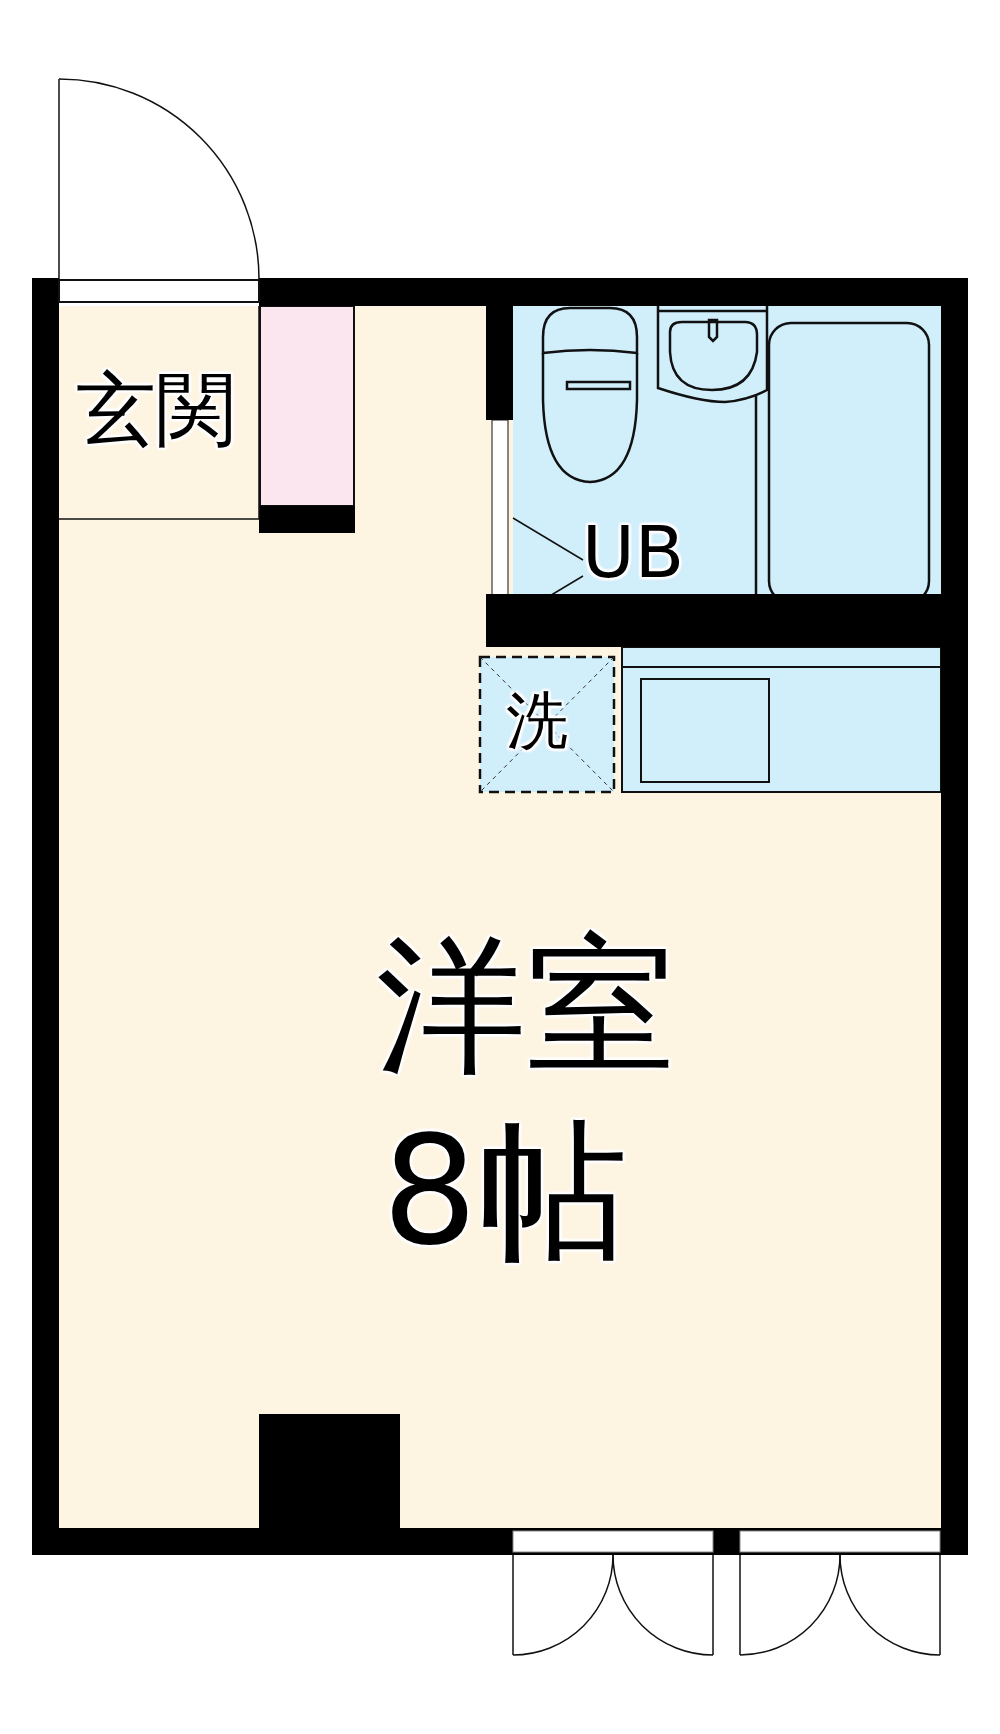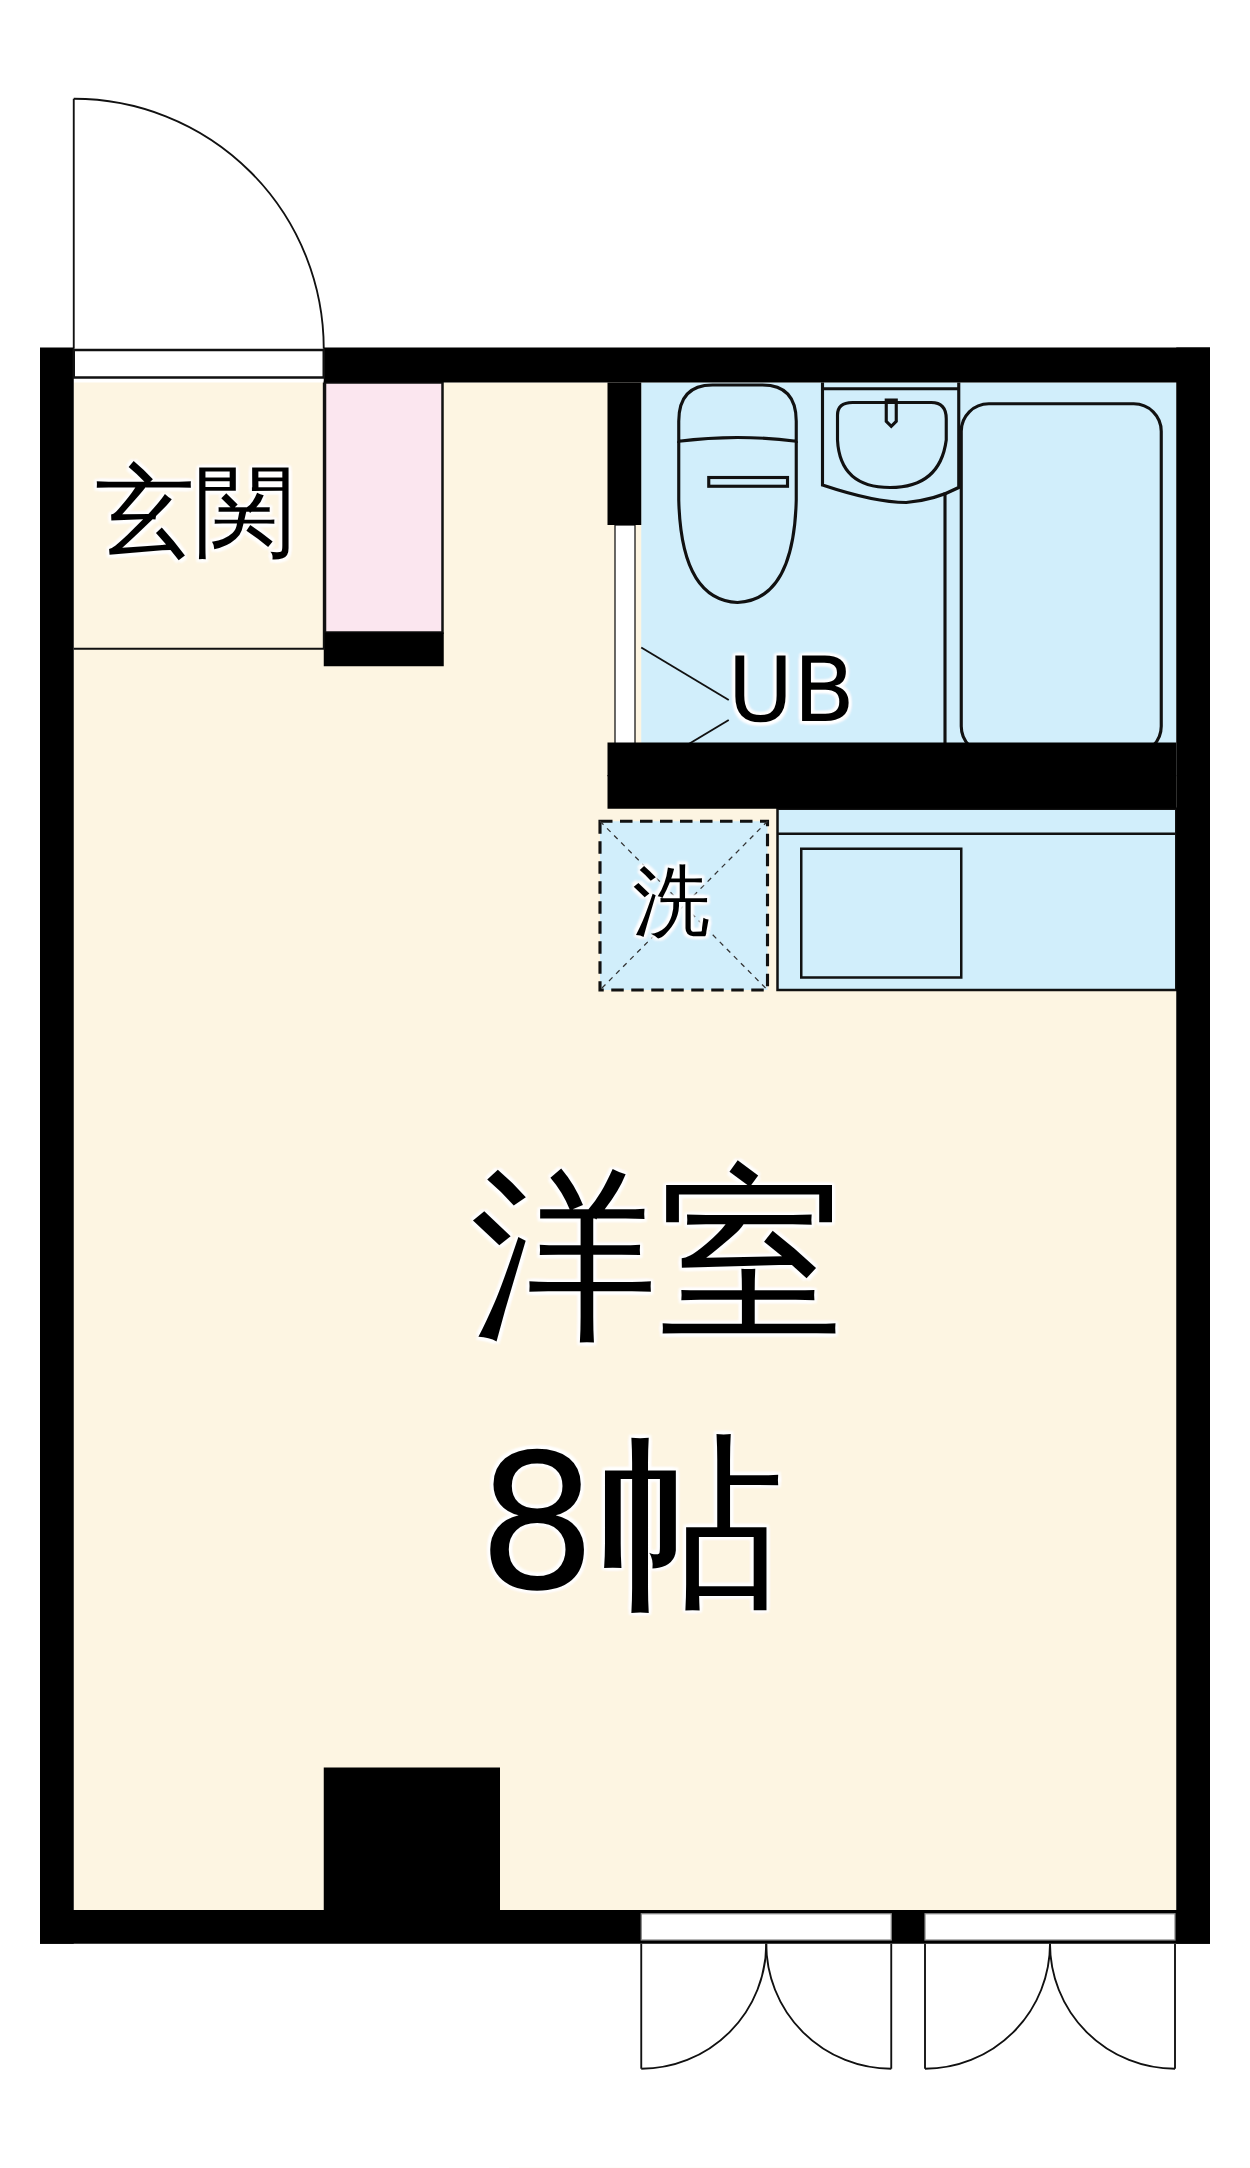--- a/index.html
+++ b/index.html
@@ -81,17 +81,17 @@
     <rect x="740" y="1531" width="200" height="21" fill="#fff" stroke="#888" stroke-width="1"></rect>
     <g fill="none" stroke="#111" stroke-width="1.5">
       <line x1="740" y1="1555" x2="740" y2="1655"></line>
       <line x1="940" y1="1555" x2="940" y2="1655"></line>
       <path d="M740 1655 A100 100 0 0 0 840 1555"></path>
       <path d="M940 1655 A100 100 0 0 1 840 1555"></path>
     </g>
   </g>
 </svg>
 
-<div class="lbl" style="left:76px;top:370px;font-size:80px;">玄関</div>
+<div class="lbl" style="left:76px;top:370px;font-size:80px;font-family:Liberation Serif, serif;">玄関</div>
 <div class="lbl" style="left:582px;top:516px;font-size:72px;">UB</div>
 <div class="lbl" style="left:506px;top:690px;font-size:62px;">洗</div>
 <div class="lbl" style="left:345px;top:930px;font-size:150px;margin-left:31px;">洋室</div>
-<div class="lbl" style="left:382px;top:1144px;font-size:150px;text-align:right;">8帖</div>
+<div class="lbl" style="left:382px;top:1116px;font-size:150px;text-align:right;">8帖</div>
 
 </body></html>

